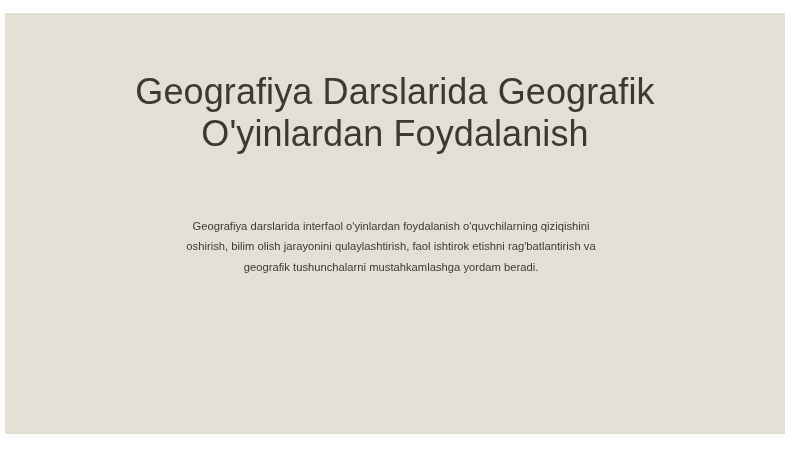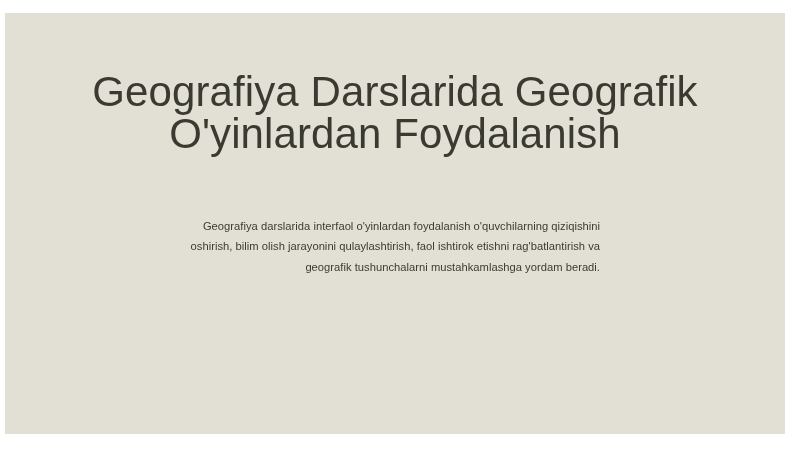--- a/index.html
+++ b/index.html
@@ -36,42 +36,42 @@
     left: 60px;
     top: 58px;
     width: 660px;
     text-align: center;
   }
 
   #slide-title {
     margin: 0;
     font-family: "Liberation Sans", sans-serif;
     font-weight: 400;
-    font-size: 42px;
+    font-size: 36px;
     line-height: 42px;
     letter-spacing: 0.1px;
     color: #3a3a33;
     white-space: normal;
   }
 
   #body-block {
     position: absolute;
     left: 177px;
     top: 203px;
     width: 418px;
   }
 
   #body-text {
     margin: 0;
     font-family: "Liberation Sans", sans-serif;
     font-weight: 400;
     font-size: 11.2px;
     line-height: 20.3px;
     color: #3b3b34;
-    text-align: right;
+    text-align: center;
     letter-spacing: 0.02px;
   }
 </style>
 </head>
 <body>
 
 <div id="slide-canvas">
 
   <div id="slide">
 

